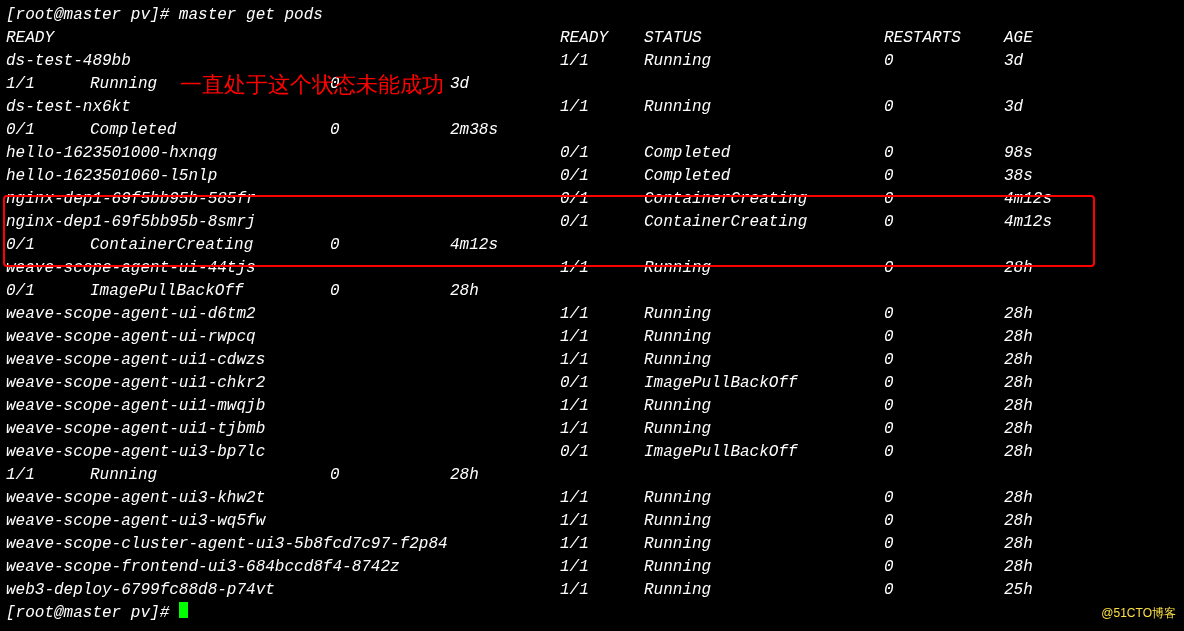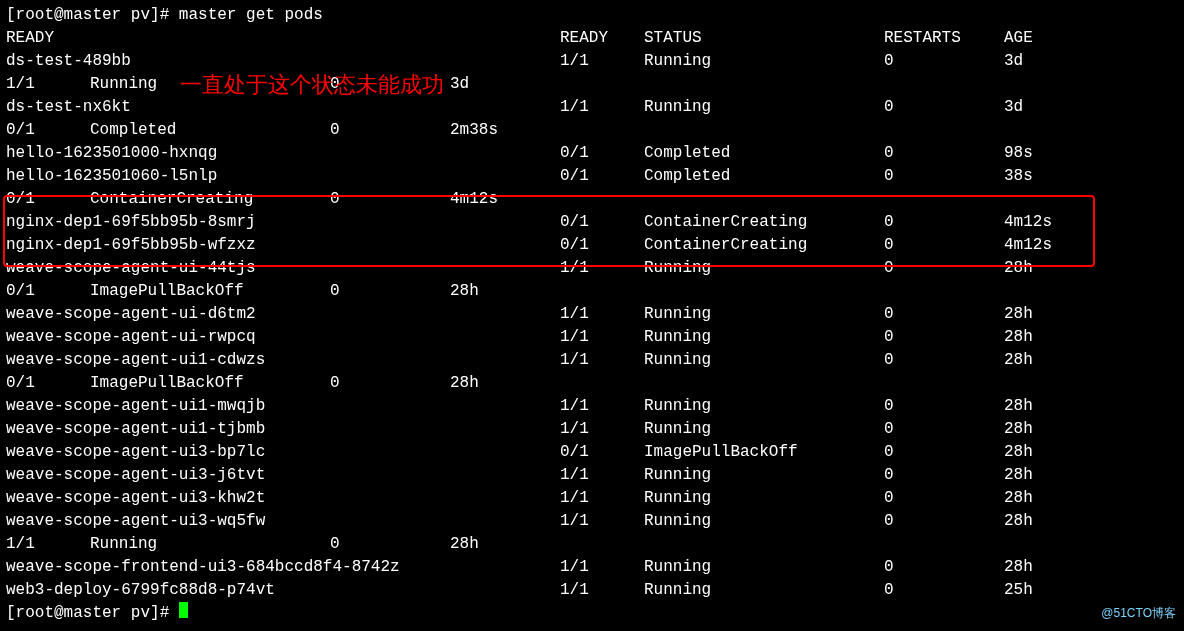--- a/index.html
+++ b/index.html
@@ -12,20 +12,21 @@
     width: 1184px;
     height: 631px;
     overflow: hidden;
     position: relative;
     padding-left: 6px;
     padding-top: 4px;
   }
   .row {
     display: flex;
     white-space: pre;
+    font-style: italic;
   }
   .c-name    { width: 554px; flex: 0 0 554px; }
   .c-ready   { width: 84px;  flex: 0 0 84px; }
   .c-status  { width: 240px; flex: 0 0 240px; }
   .c-restart { width: 120px; flex: 0 0 120px; }
   .c-age     { flex: 0 0 auto; }
   .annotation {
     position: absolute;
     color: #ff0000;
     font-family: "Microsoft YaHei","SimHei",sans-serif;
@@ -43,21 +44,21 @@
     left: 3px;
     top: 195px;
     width: 1092px;
     height: 72px;
     pointer-events: none;
   }
   .watermark {
     position: absolute;
     right: 8px;
     bottom: 6px;
-    color: #7dd3fc;
+    color: #fde047;
     font-size: 12px;
     font-family: Arial, sans-serif;
   }
   .cursor {
     display:inline-block;
     width:9px;
     height:16px;
     background:#00ff00;
     vertical-align: middle;
   }
@@ -79,36 +80,36 @@
     <span class="c-age">AGE</span>
   </div>
 
   <div id="rows-container">
       <div class="row"><span class="c-name">ds-test-489bb</span><span class="c-ready">1/1</span><span class="c-status">Running</span><span class="c-restart">0</span><span class="c-age">3d</span></div>
       <div class="row"><span class="c-ready">1/1</span><span class="c-status">Running</span><span class="c-restart">0</span><span class="c-age">3d</span></div>
       <div class="row"><span class="c-name">ds-test-nx6kt</span><span class="c-ready">1/1</span><span class="c-status">Running</span><span class="c-restart">0</span><span class="c-age">3d</span></div>
       <div class="row"><span class="c-ready">0/1</span><span class="c-status">Completed</span><span class="c-restart">0</span><span class="c-age">2m38s</span></div>
       <div class="row"><span class="c-name">hello-1623501000-hxnqg</span><span class="c-ready">0/1</span><span class="c-status">Completed</span><span class="c-restart">0</span><span class="c-age">98s</span></div>
       <div class="row"><span class="c-name">hello-1623501060-l5nlp</span><span class="c-ready">0/1</span><span class="c-status">Completed</span><span class="c-restart">0</span><span class="c-age">38s</span></div>
+      <div class="row"><span class="c-name">nginx-dep1-69f5bb95b-585fr</span><span class="c-ready">0/1</span><span class="c-status">ContainerCreating</span><span class="c-restart">0</span><span class="c-age">4m12s</span></div>
+      <div class="row"><span class="c-name">nginx-dep1-69f5bb95b-8smrj</span><span class="c-ready">0/1</span><span class="c-status">ContainerCreating</span><span class="c-restart">0</span><span class="c-age">4m12s</span></div>
       <div class="row"><span class="c-ready">0/1</span><span class="c-status">ContainerCreating</span><span class="c-restart">0</span><span class="c-age">4m12s</span></div>
-      <div class="row"><span class="c-name">nginx-dep1-69f5bb95b-8smrj</span><span class="c-ready">0/1</span><span class="c-status">ContainerCreating</span><span class="c-restart">0</span><span class="c-age">4m12s</span></div>
-      <div class="row"><span class="c-name">nginx-dep1-69f5bb95b-wfzxz</span><span class="c-ready">0/1</span><span class="c-status">ContainerCreating</span><span class="c-restart">0</span><span class="c-age">4m12s</span></div>
       <div class="row"><span class="c-name">weave-scope-agent-ui-44tjs</span><span class="c-ready">1/1</span><span class="c-status">Running</span><span class="c-restart">0</span><span class="c-age">28h</span></div>
       <div class="row"><span class="c-ready">0/1</span><span class="c-status">ImagePullBackOff</span><span class="c-restart">0</span><span class="c-age">28h</span></div>
       <div class="row"><span class="c-name">weave-scope-agent-ui-d6tm2</span><span class="c-ready">1/1</span><span class="c-status">Running</span><span class="c-restart">0</span><span class="c-age">28h</span></div>
       <div class="row"><span class="c-name">weave-scope-agent-ui-rwpcq</span><span class="c-ready">1/1</span><span class="c-status">Running</span><span class="c-restart">0</span><span class="c-age">28h</span></div>
       <div class="row"><span class="c-name">weave-scope-agent-ui1-cdwzs</span><span class="c-ready">1/1</span><span class="c-status">Running</span><span class="c-restart">0</span><span class="c-age">28h</span></div>
-      <div class="row"><span class="c-ready">0/1</span><span class="c-status">ImagePullBackOff</span><span class="c-restart">0</span><span class="c-age">28h</span></div>
+      <div class="row"><span class="c-name">weave-scope-agent-ui1-chkr2</span><span class="c-ready">0/1</span><span class="c-status">ImagePullBackOff</span><span class="c-restart">0</span><span class="c-age">28h</span></div>
       <div class="row"><span class="c-name">weave-scope-agent-ui1-mwqjb</span><span class="c-ready">1/1</span><span class="c-status">Running</span><span class="c-restart">0</span><span class="c-age">28h</span></div>
       <div class="row"><span class="c-name">weave-scope-agent-ui1-tjbmb</span><span class="c-ready">1/1</span><span class="c-status">Running</span><span class="c-restart">0</span><span class="c-age">28h</span></div>
       <div class="row"><span class="c-name">weave-scope-agent-ui3-bp7lc</span><span class="c-ready">0/1</span><span class="c-status">ImagePullBackOff</span><span class="c-restart">0</span><span class="c-age">28h</span></div>
-      <div class="row"><span class="c-name">weave-scope-agent-ui3-j6tvt</span><span class="c-ready">1/1</span><span class="c-status">Running</span><span class="c-restart">0</span><span class="c-age">28h</span></div>
+      <div class="row"><span class="c-ready">1/1</span><span class="c-status">Running</span><span class="c-restart">0</span><span class="c-age">28h</span></div>
       <div class="row"><span class="c-name">weave-scope-agent-ui3-khw2t</span><span class="c-ready">1/1</span><span class="c-status">Running</span><span class="c-restart">0</span><span class="c-age">28h</span></div>
       <div class="row"><span class="c-name">weave-scope-agent-ui3-wq5fw</span><span class="c-ready">1/1</span><span class="c-status">Running</span><span class="c-restart">0</span><span class="c-age">28h</span></div>
-      <div class="row"><span class="c-ready">1/1</span><span class="c-status">Running</span><span class="c-restart">0</span><span class="c-age">28h</span></div>
+      <div class="row"><span class="c-name">weave-scope-cluster-agent-ui3-5b8fcd7c97-f2p84</span><span class="c-ready">1/1</span><span class="c-status">Running</span><span class="c-restart">0</span><span class="c-age">28h</span></div>
       <div class="row"><span class="c-name">weave-scope-frontend-ui3-684bccd8f4-8742z</span><span class="c-ready">1/1</span><span class="c-status">Running</span><span class="c-restart">0</span><span class="c-age">28h</span></div>
       <div class="row"><span class="c-name">web3-deploy-6799fc88d8-p74vt</span><span class="c-ready">1/1</span><span class="c-status">Running</span><span class="c-restart">0</span><span class="c-age">25h</span></div>
     </div>
 
   <div class="row">
     <span>[root@master pv]# </span><span class="cursor"></span>
   </div>
 
 </div>
 

